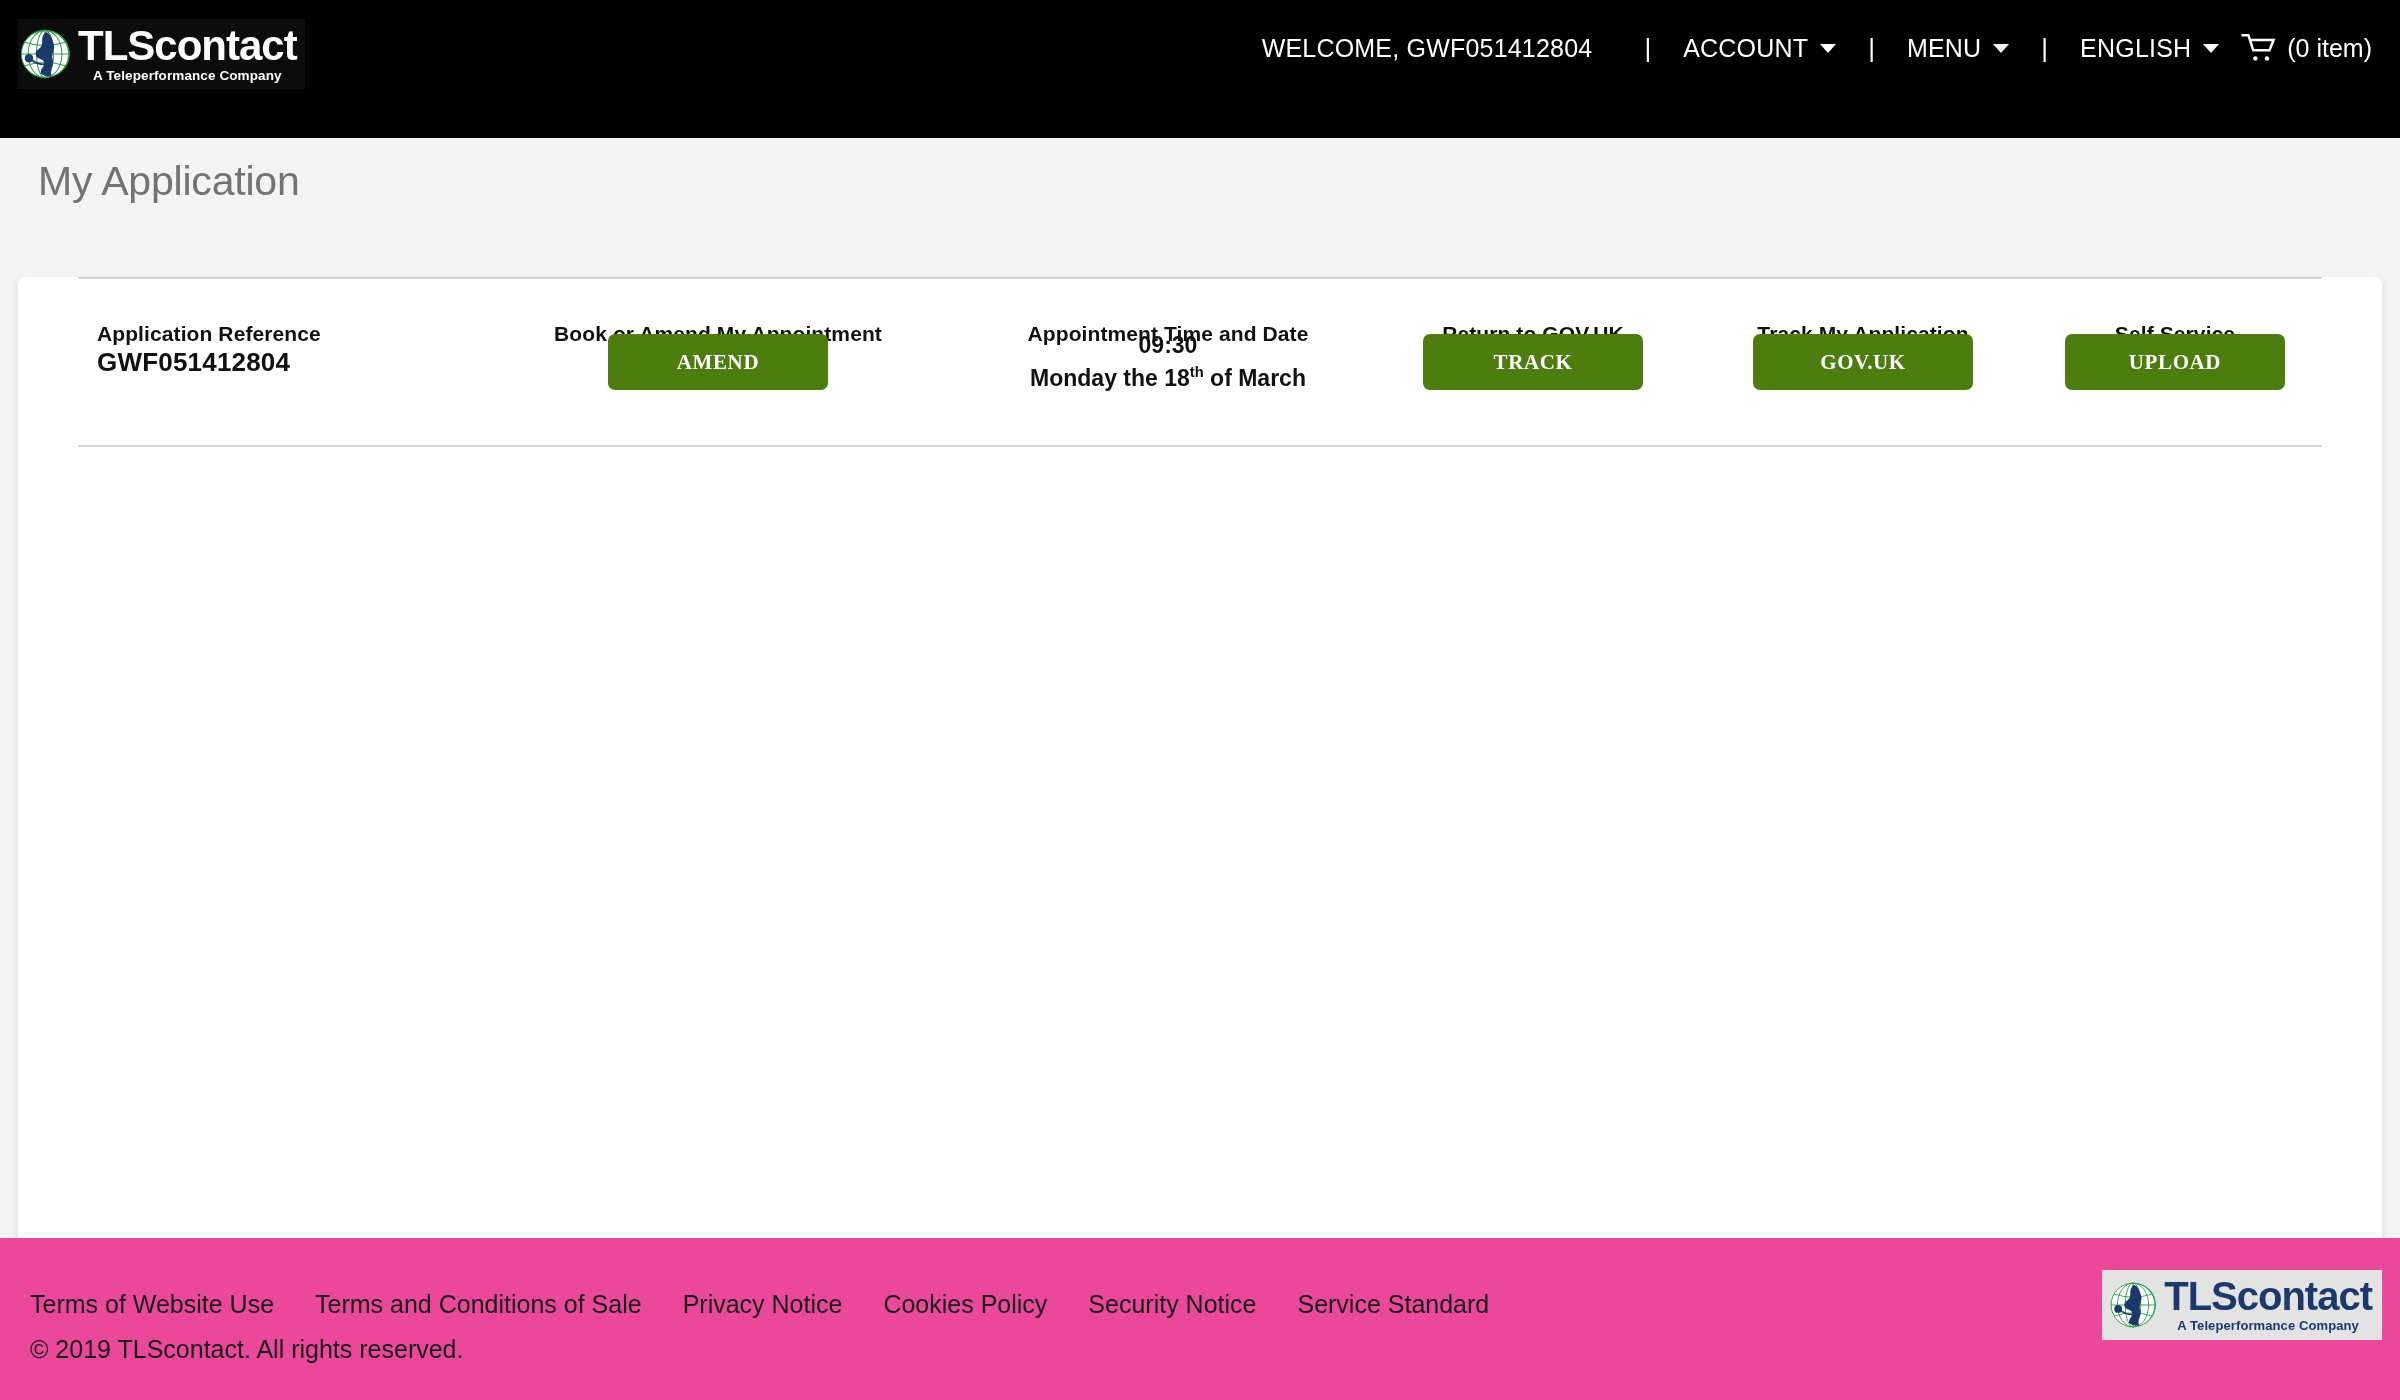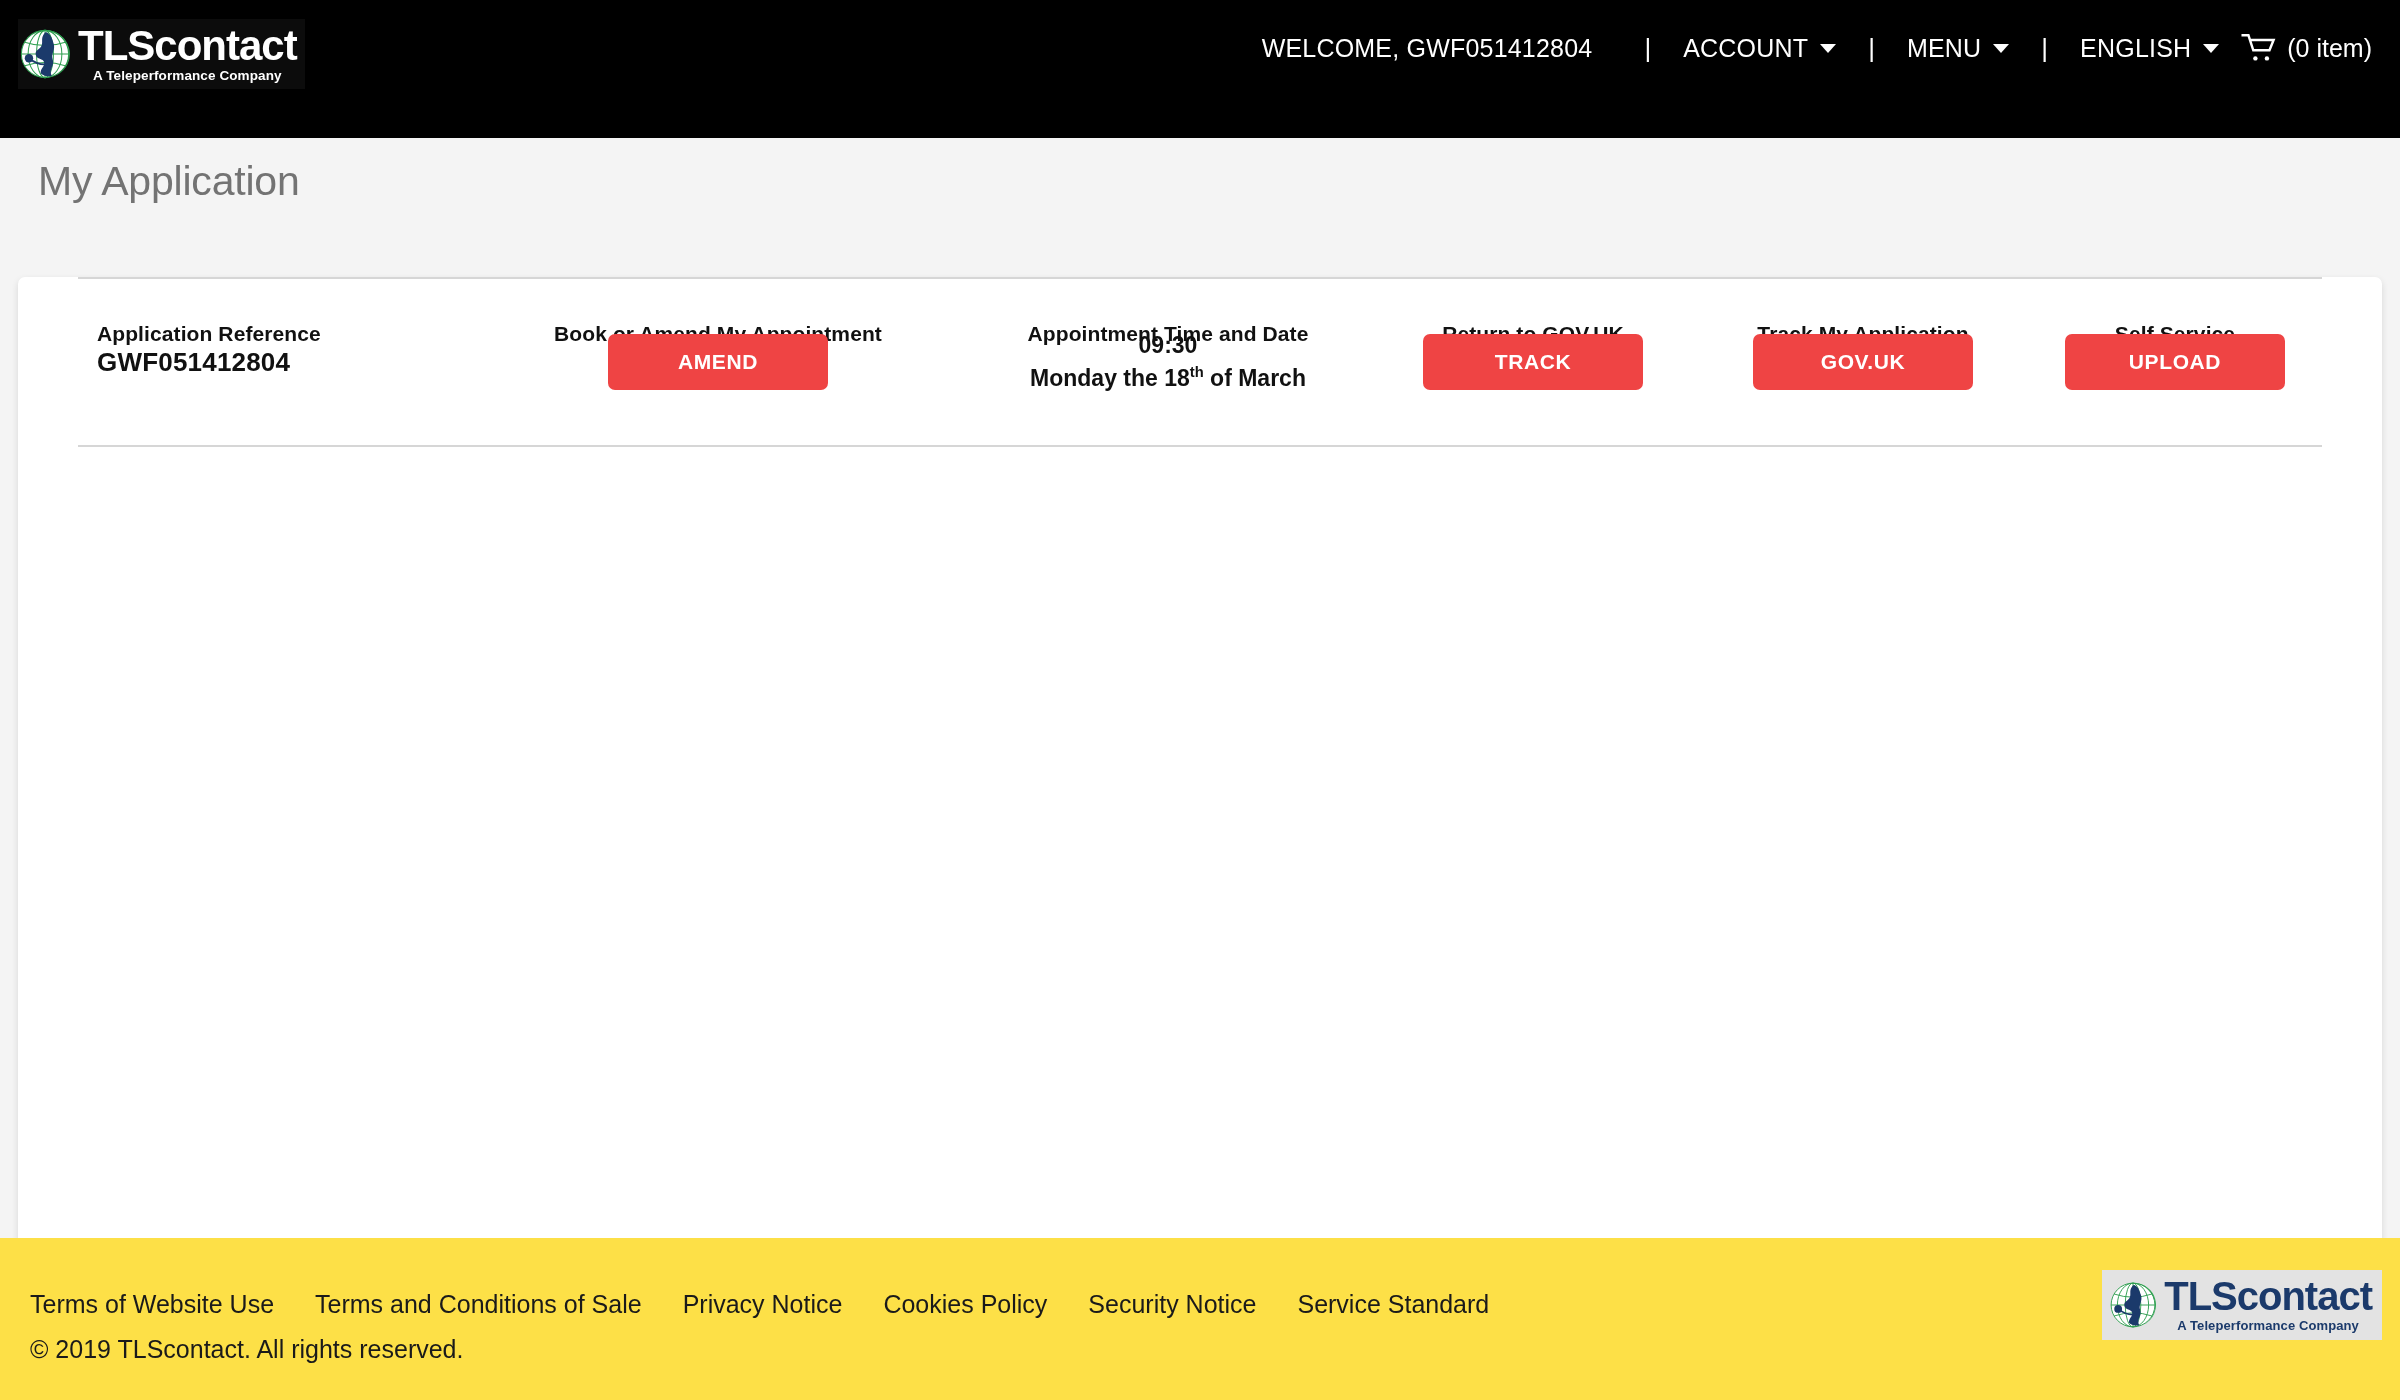--- a/index.html
+++ b/index.html
@@ -147,25 +147,25 @@
 
   .app-ref {
     font-size: 26px;
     font-weight: bold;
     color: #111111;
     letter-spacing: 0.2px;
   }
 
   .btn {
     display: inline-block;
-    background: #ef4444;
+    background: #4d7c0f;
     color: #ffffff;
     border: none;
     border-radius: 7px;
-    font-family: Liberation Sans, sans-serif;
+    font-family: Liberation Serif, serif;
     font-size: 21px;
     font-weight: bold;
     letter-spacing: 0.6px;
     cursor: pointer;
     height: 56px;
     line-height: 56px;
     padding: 0;
     text-align: center;
   }
   .btn-amend { width: 220px; }
@@ -181,21 +181,21 @@
   }
   .appt sup { font-size: 0.64em; vertical-align: super; }
 
   
   .footer {
     position: absolute;
     left: 0;
     top: 1238px;
     width: 2400px;
     height: 162px;
-    background: #fde047;
+    background: #ec4899;
   }
   .footer-links {
     position: absolute;
     left: 30px;
     top: 52px;
     display: flex;
     align-items: baseline;
   }
   .footer-link {
     font-size: 25px;

